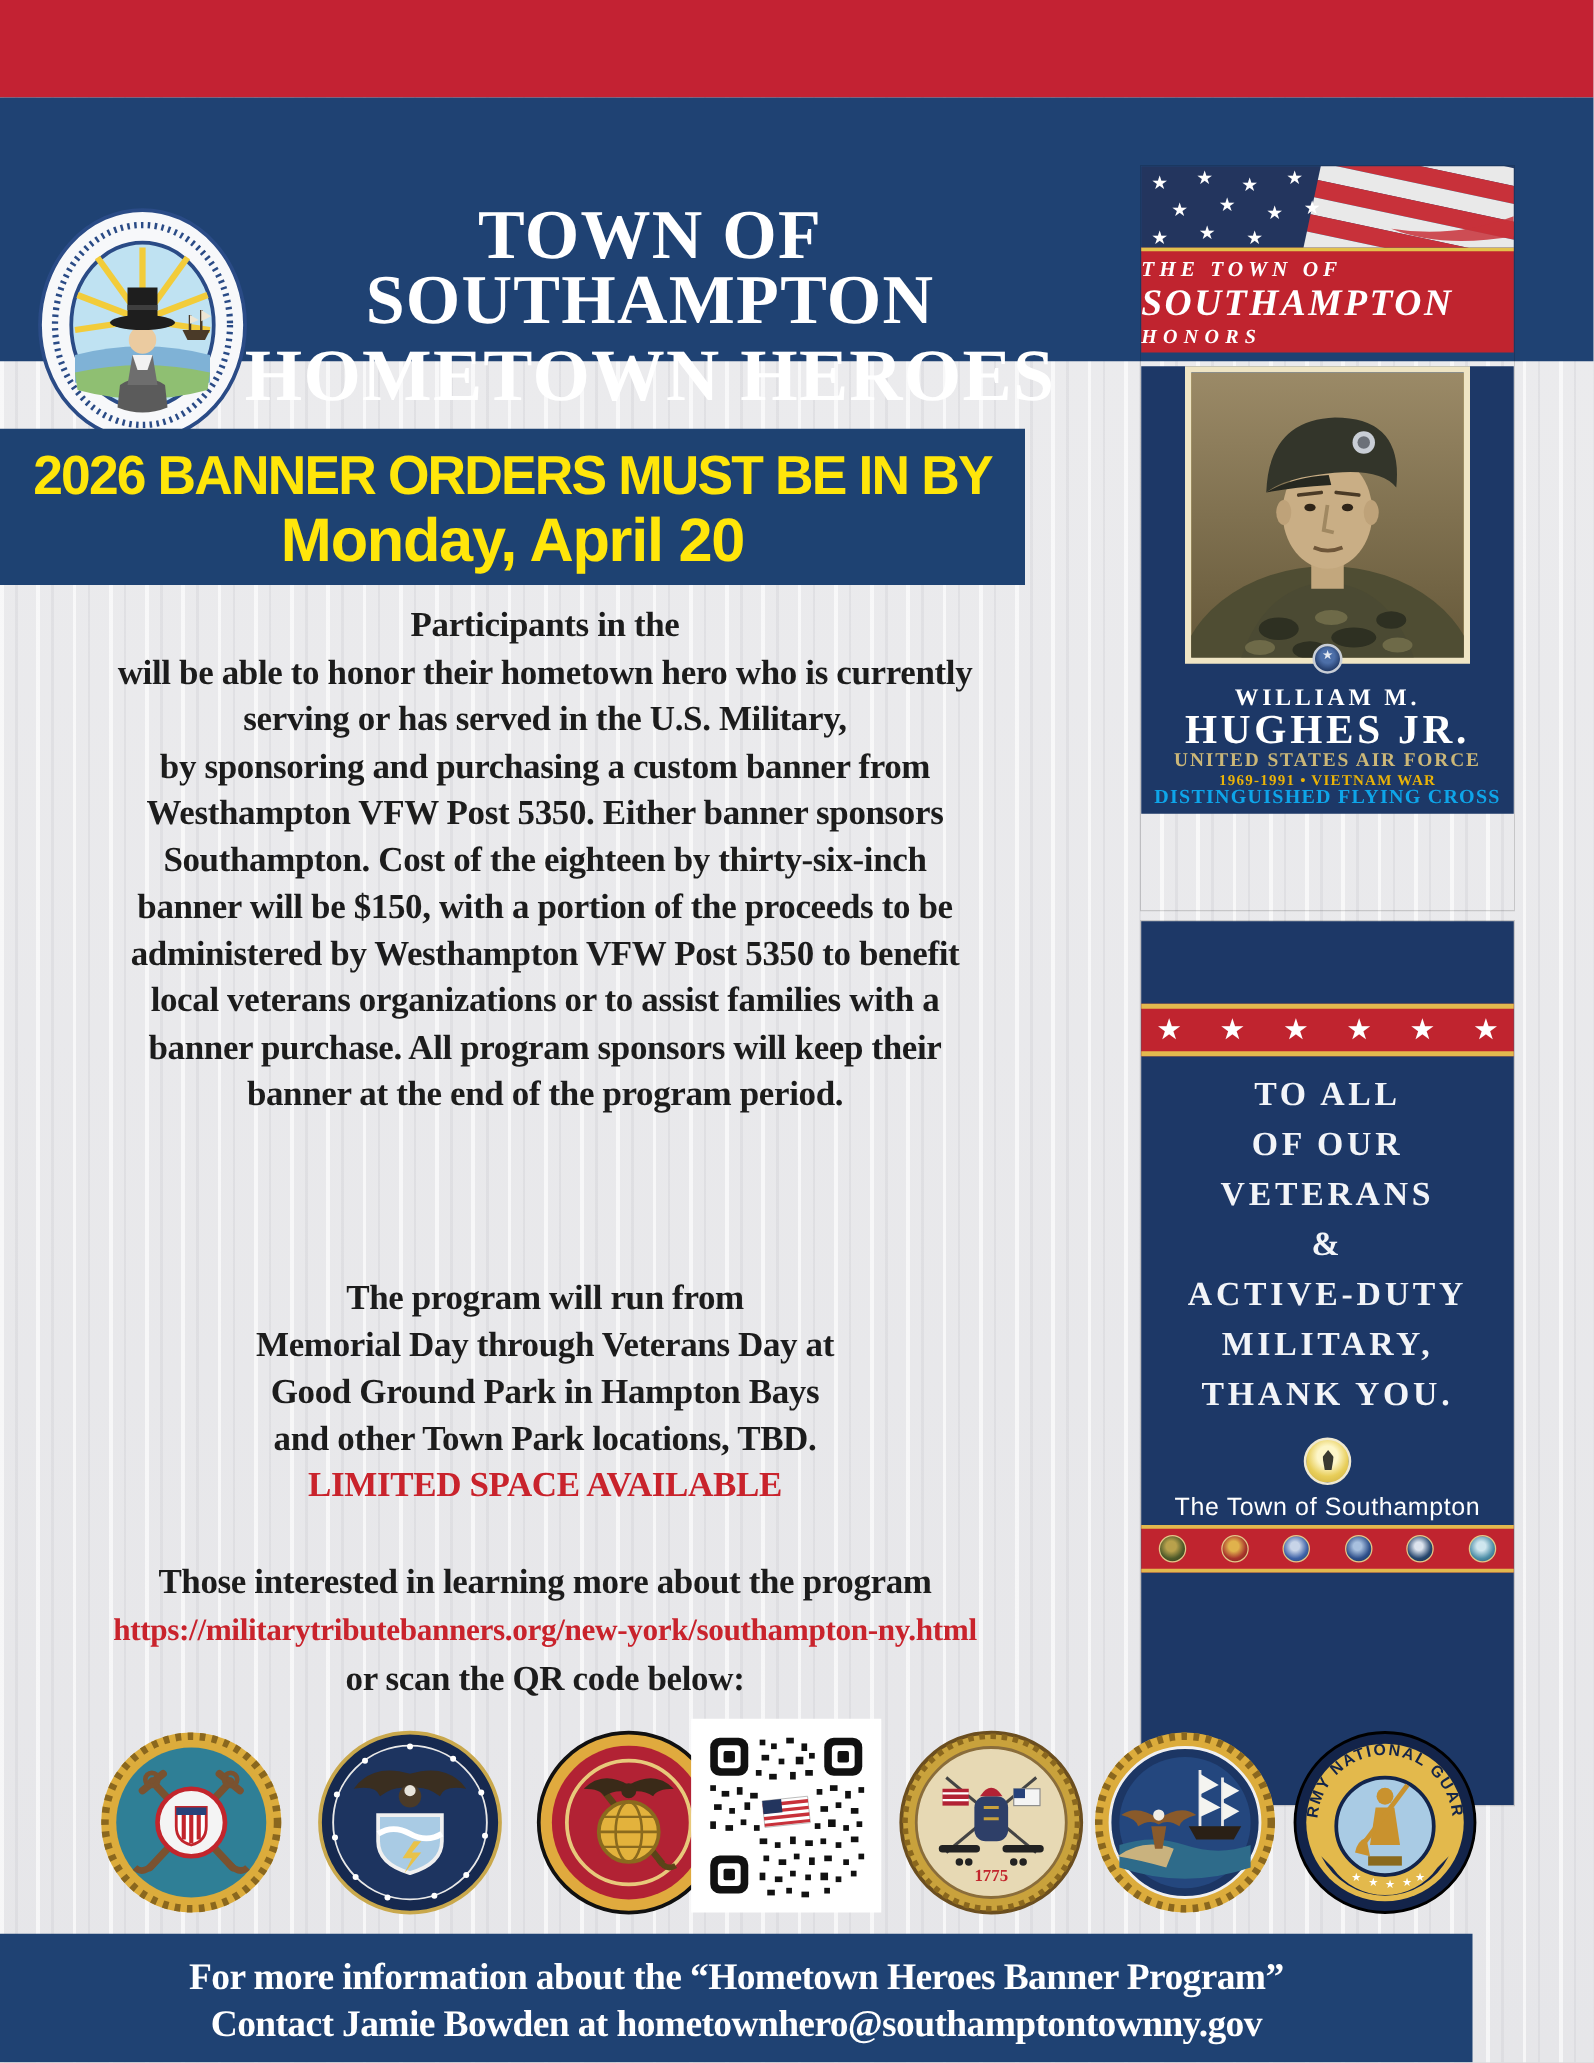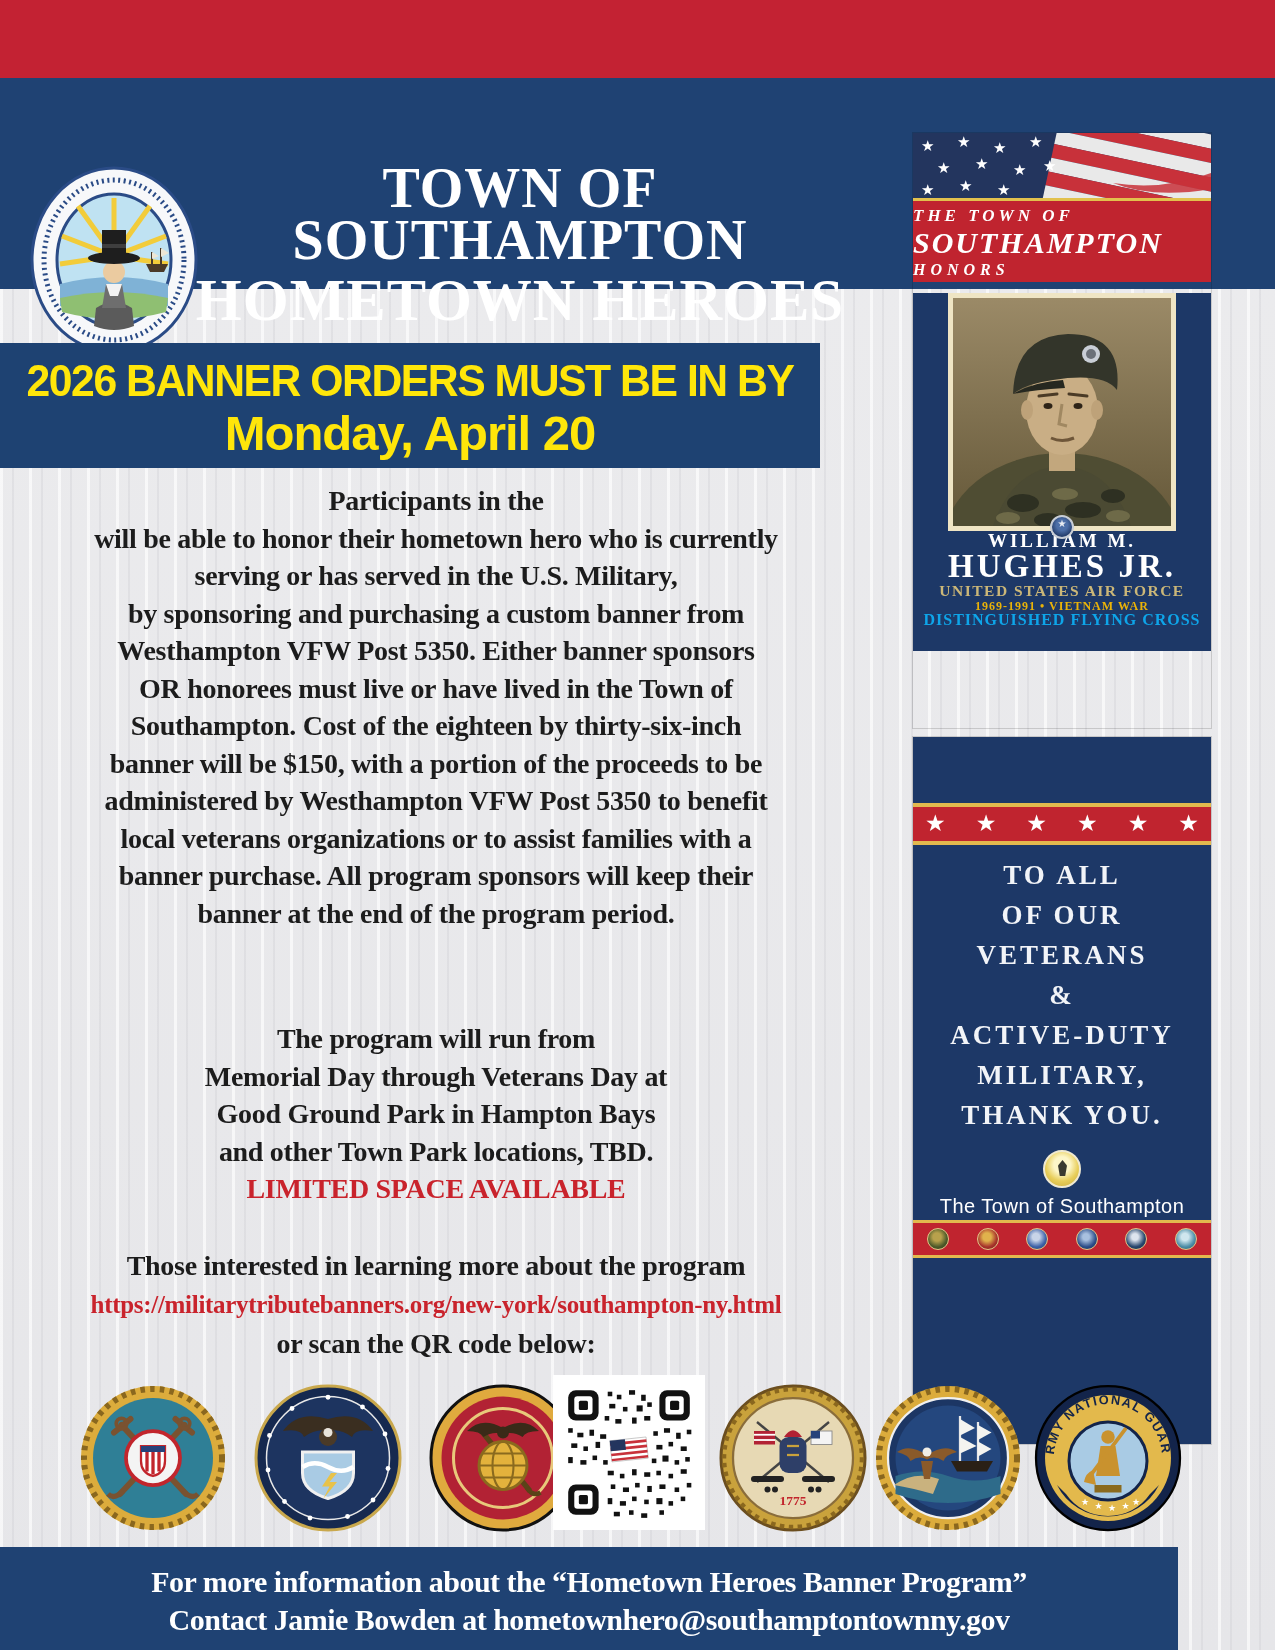--- a/index.html
+++ b/index.html
@@ -46,21 +46,21 @@
   .hb-h1{font-size:17px;letter-spacing:4px;line-height:24px;margin-top:3px;}
   .hb-h2{font-size:30px;letter-spacing:2px;line-height:30px;}
   .hb-h3{font-size:16px;letter-spacing:5px;line-height:23px;}
   .hb-navy{position:relative;width:298px;height:358px;background:#1D3867;text-align:center;}
   .hb-photo{position:relative;margin:11px auto 0;width:218px;height:228px;
     border:5px solid #EFE5C4;box-shadow:inset 0 0 0 2px #C9A84C;}
   .hb-photo svg{display:block;width:218px;height:228px;}
   .af-emblem{position:absolute;left:50%;margin-left:-12px;bottom:-13px;width:24px;height:24px;border-radius:50%;
     background:radial-gradient(circle at 50% 40%, #4D6FA8 0 35%, #27406F 70%);border:2px solid #C9CED6;box-sizing:border-box;}
   .af-emblem:before{content:"★";position:absolute;left:0;right:0;top:1px;font-size:10px;color:#E8ECF2;text-align:center;}
-  .hb-name1{font-size:19px;letter-spacing:3px;line-height:19px;color:#fff;font-weight:700;font-family:Liberation Serif, serif;}
+  .hb-name1{margin-top:18px;font-size:19px;letter-spacing:3px;line-height:19px;color:#fff;font-weight:700;font-family:Liberation Serif, serif;}
   .hb-name2{font-size:33px;letter-spacing:3px;line-height:32px;color:#fff;font-weight:700;}
   .hb-branch{font-size:15.5px;letter-spacing:1.5px;line-height:17px;color:#CBB778;font-weight:700;}
   .hb-service{font-size:12px;letter-spacing:1px;line-height:14px;color:#eab308;font-weight:700;}
   .hb-honor{font-size:16px;letter-spacing:1px;line-height:14px;color:#0ea5e9;font-weight:700;}
   .hb-honored{width:298px;height:88px;background:#C0242F;border-top:3px solid #E2C14D;text-align:center;box-sizing:border-box;}
   .hb-hb1{margin-top:5px;font-size:9.5px;letter-spacing:1.5px;line-height:12px;color:#E5C87E;font-weight:700;}
   .hb-hb2{font-size:16px;letter-spacing:1px;line-height:20px;color:#E5C87E;font-weight:700;white-space:nowrap;}
   .mini-seal-row{display:flex;justify-content:space-between;padding:0 16px;margin-top:6px;}
   .mini-seal{width:26px;height:26px;border-radius:50%;border:1px solid #E2C888;box-sizing:border-box;}
   .ms1{background:radial-gradient(circle at 45% 40%, #B8A14C 0 25%, #4F5B2A 60%, #2C3317 100%);}
@@ -153,21 +153,20 @@
     <div class="dl1">2026 BANNER ORDERS MUST BE IN BY</div>
     <div class="dl2">Monday, April 20</div>
   </div>
 
   <div class="abs bodycol p1">
     <div>Participants in the</div>
     <div>will be able to honor their hometown hero who is currently</div>
     <div>serving or has served in the U.S. Military,</div>
     <div>by sponsoring and purchasing a custom banner from</div>
     <div>Westhampton VFW Post 5350. Either banner sponsors</div>
-    <div>OR honorees must live or have lived in the Town of</div>
     <div>Southampton. Cost of the eighteen by thirty-six-inch</div>
     <div>banner will be $150, with a portion of the proceeds to be</div>
     <div>administered by Westhampton VFW Post 5350 to benefit</div>
     <div>local veterans organizations or to assist families with a</div>
     <div>banner purchase. All program sponsors will keep their</div>
     <div>banner at the end of the program period.</div>
   </div>
 
   <div class="abs bodycol p2">
     <div>The program will run from</div>

